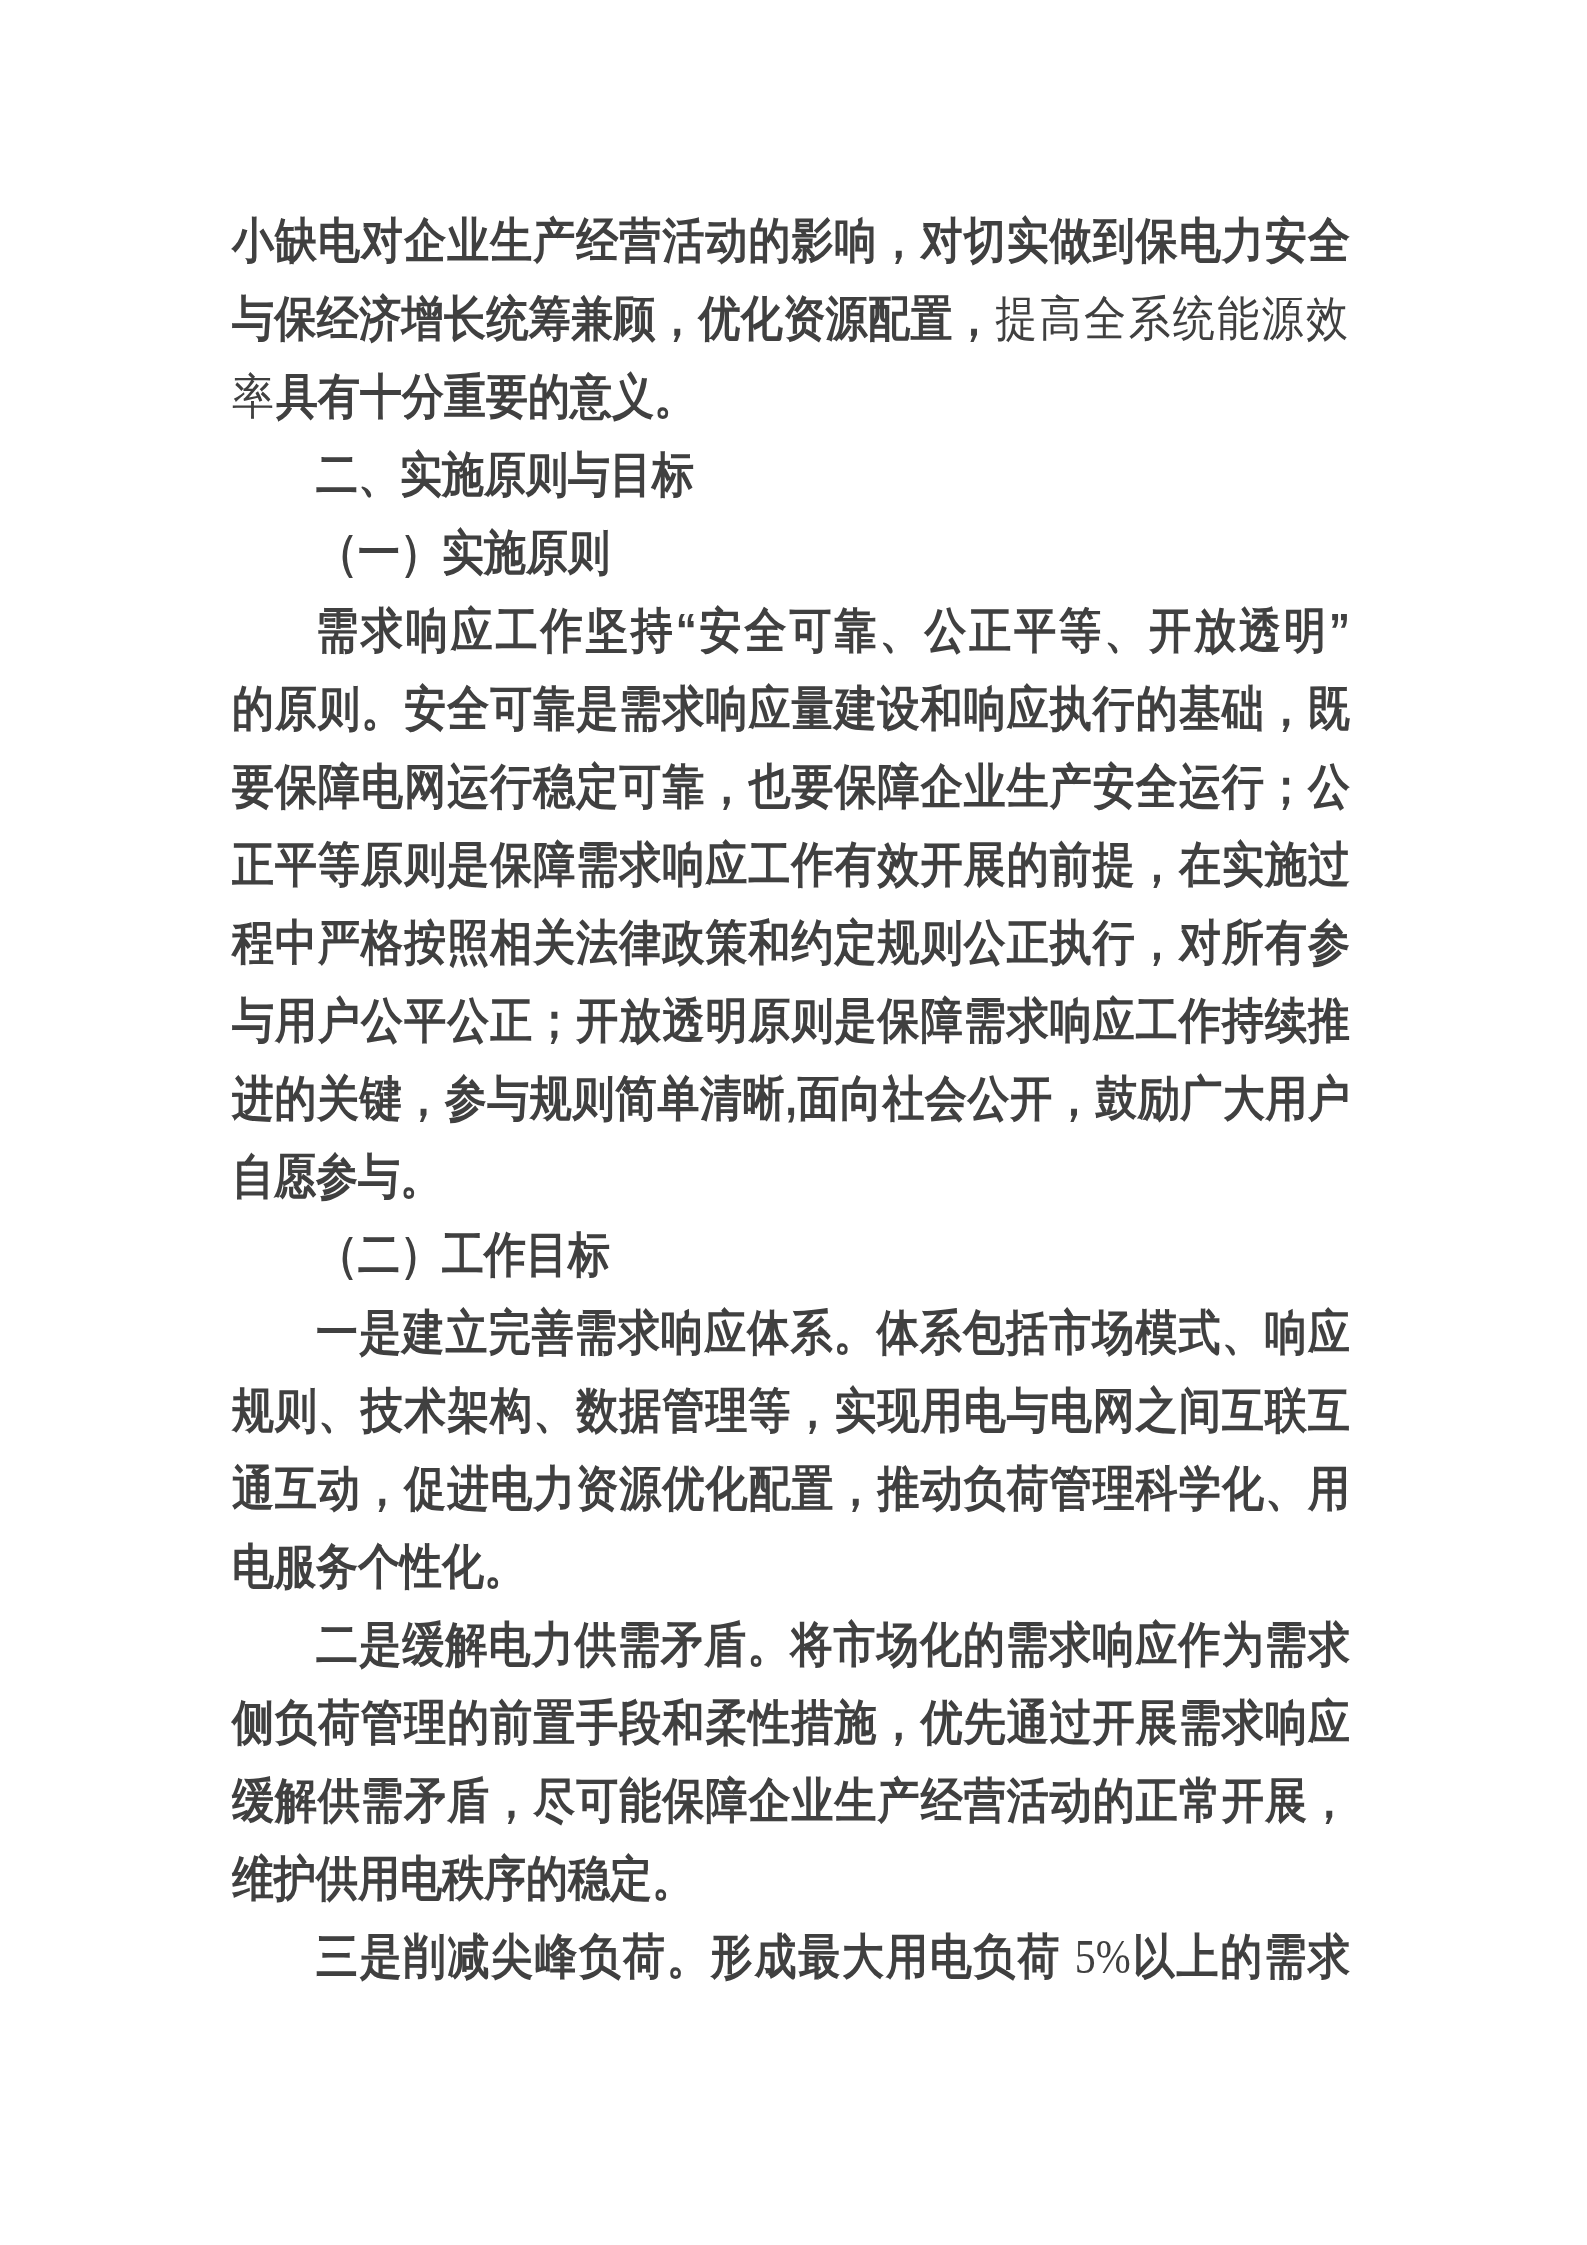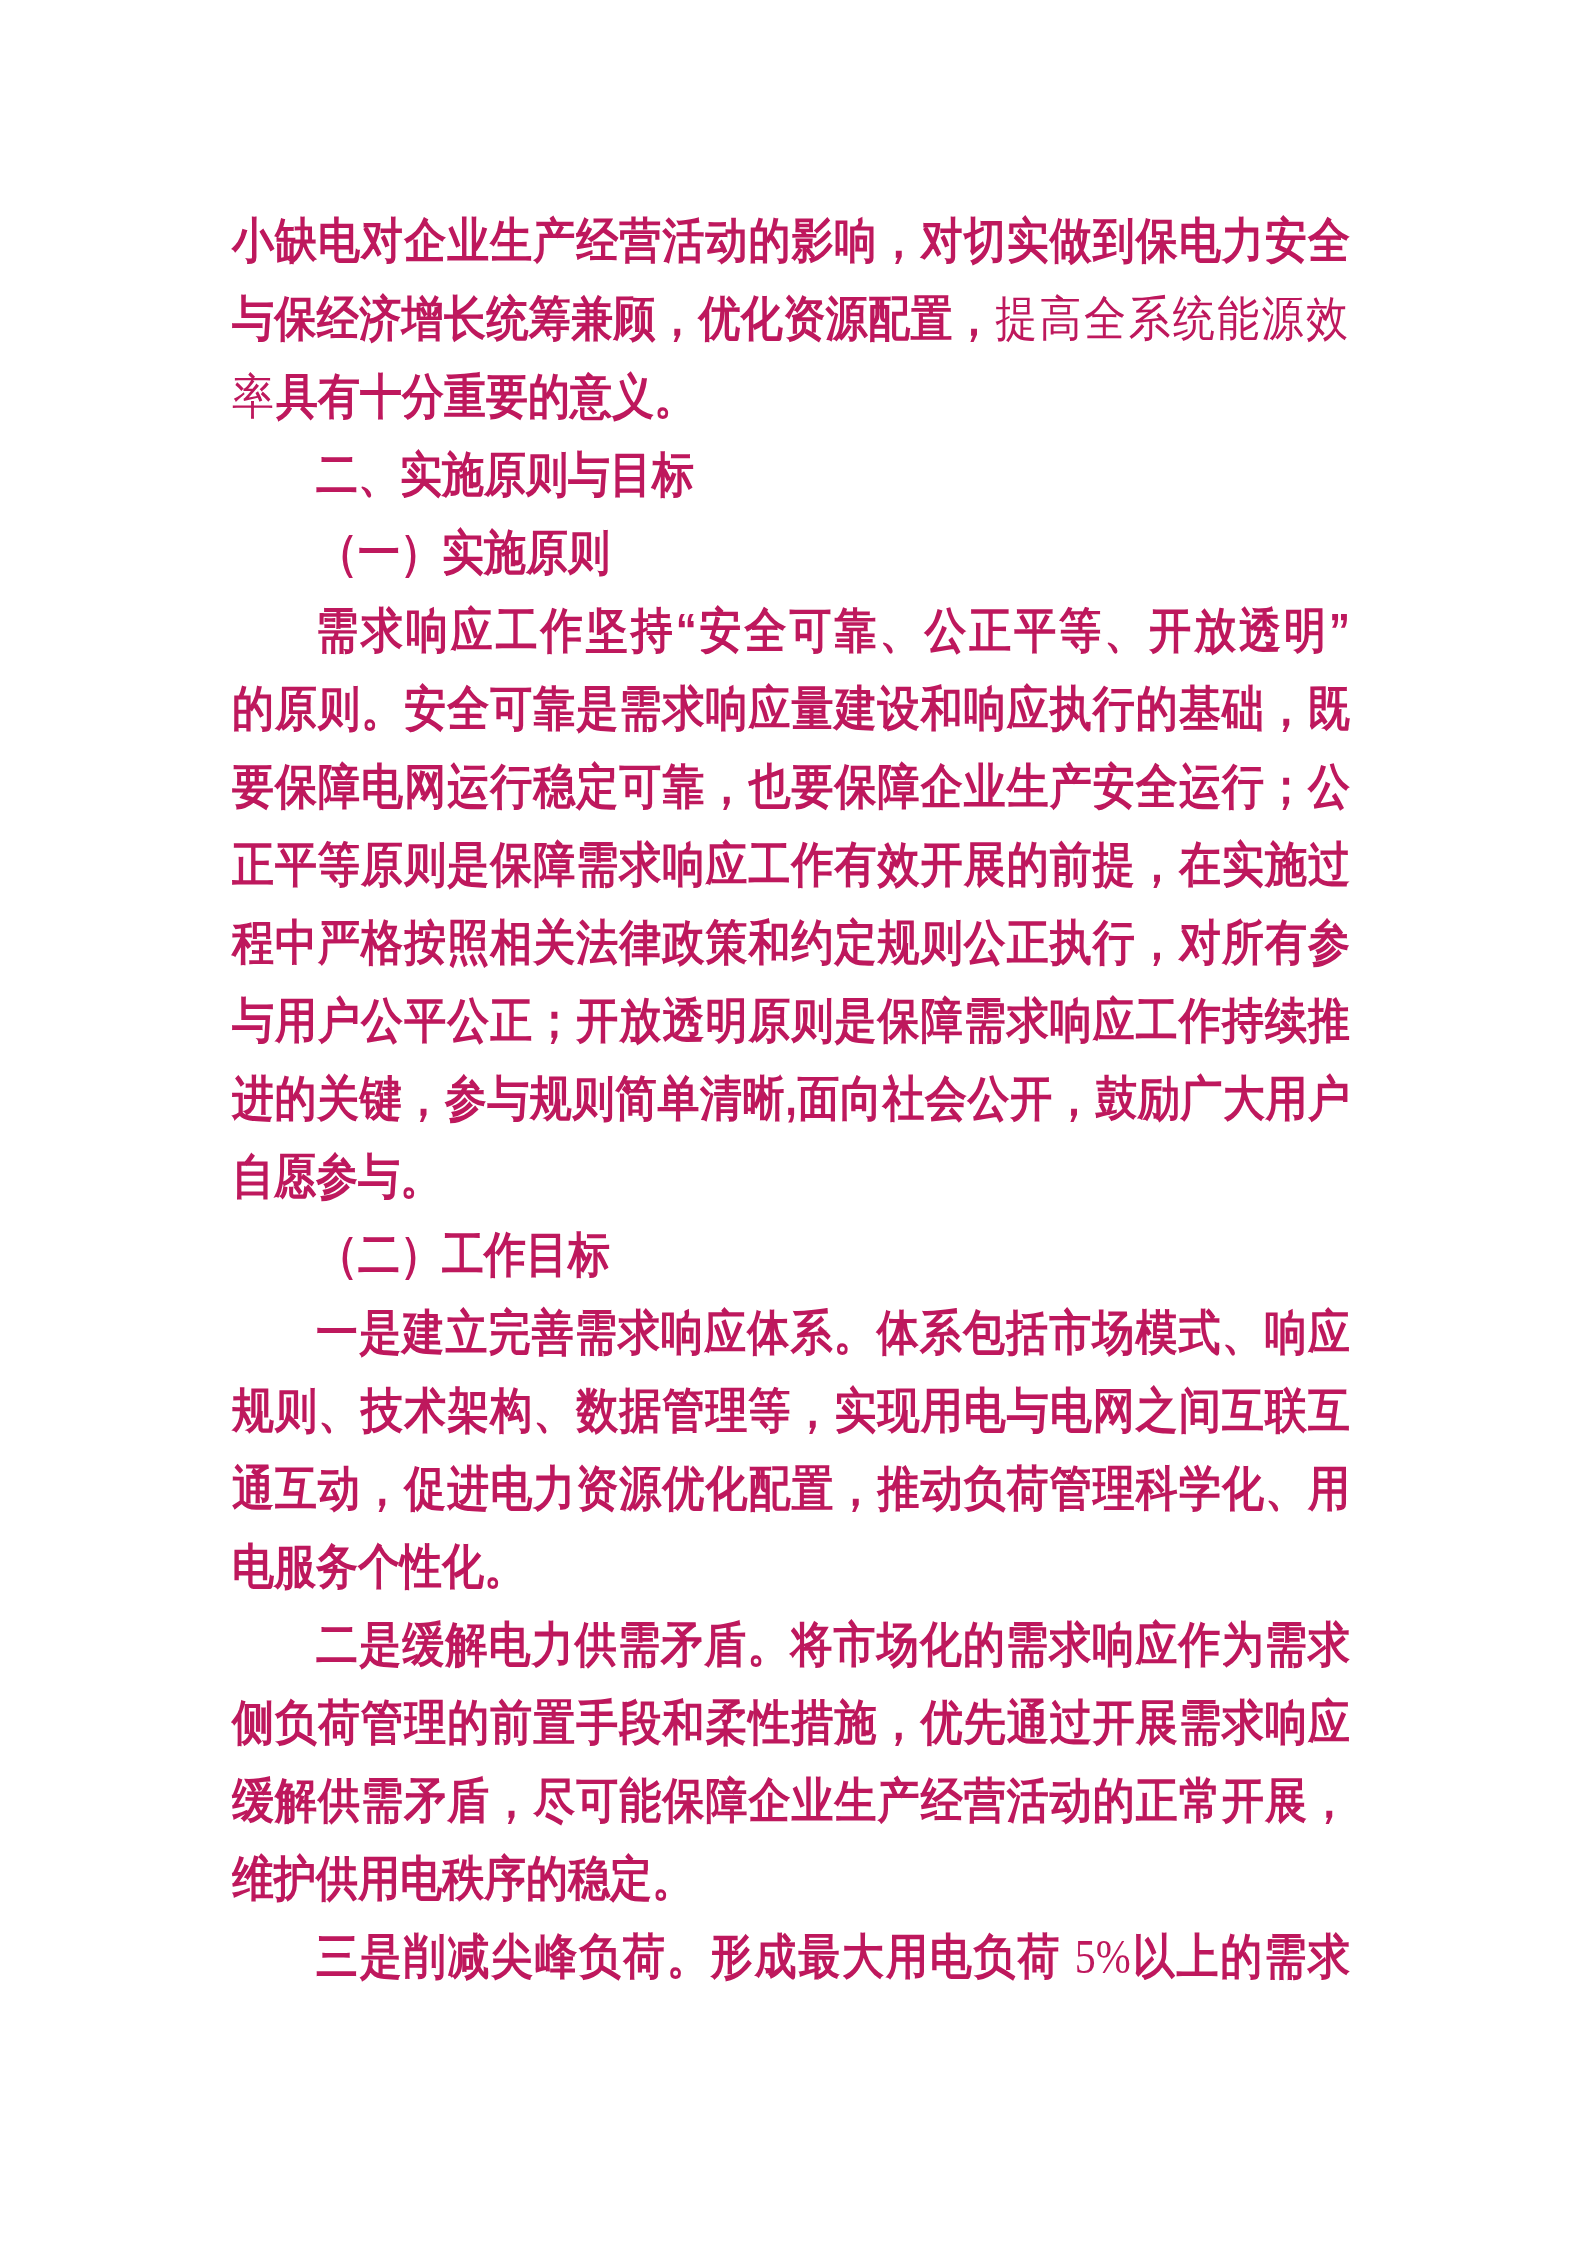--- a/index.html
+++ b/index.html
@@ -6,21 +6,21 @@
     margin: 0;
     padding: 0;
     background: #ffffff;
   }
   .page {
     position: relative;
     width: 1587px;
     height: 2245px;
     background: #ffffff;
     overflow: hidden;
-    color: #be185d;
+    color: #404040;
     font-family: "Liberation Sans", sans-serif;
   }
   .textblock {
     position: absolute;
     left: 232px;
     top: 202px;
     width: 1118px;
   }
   .line {
     height: 78px;

